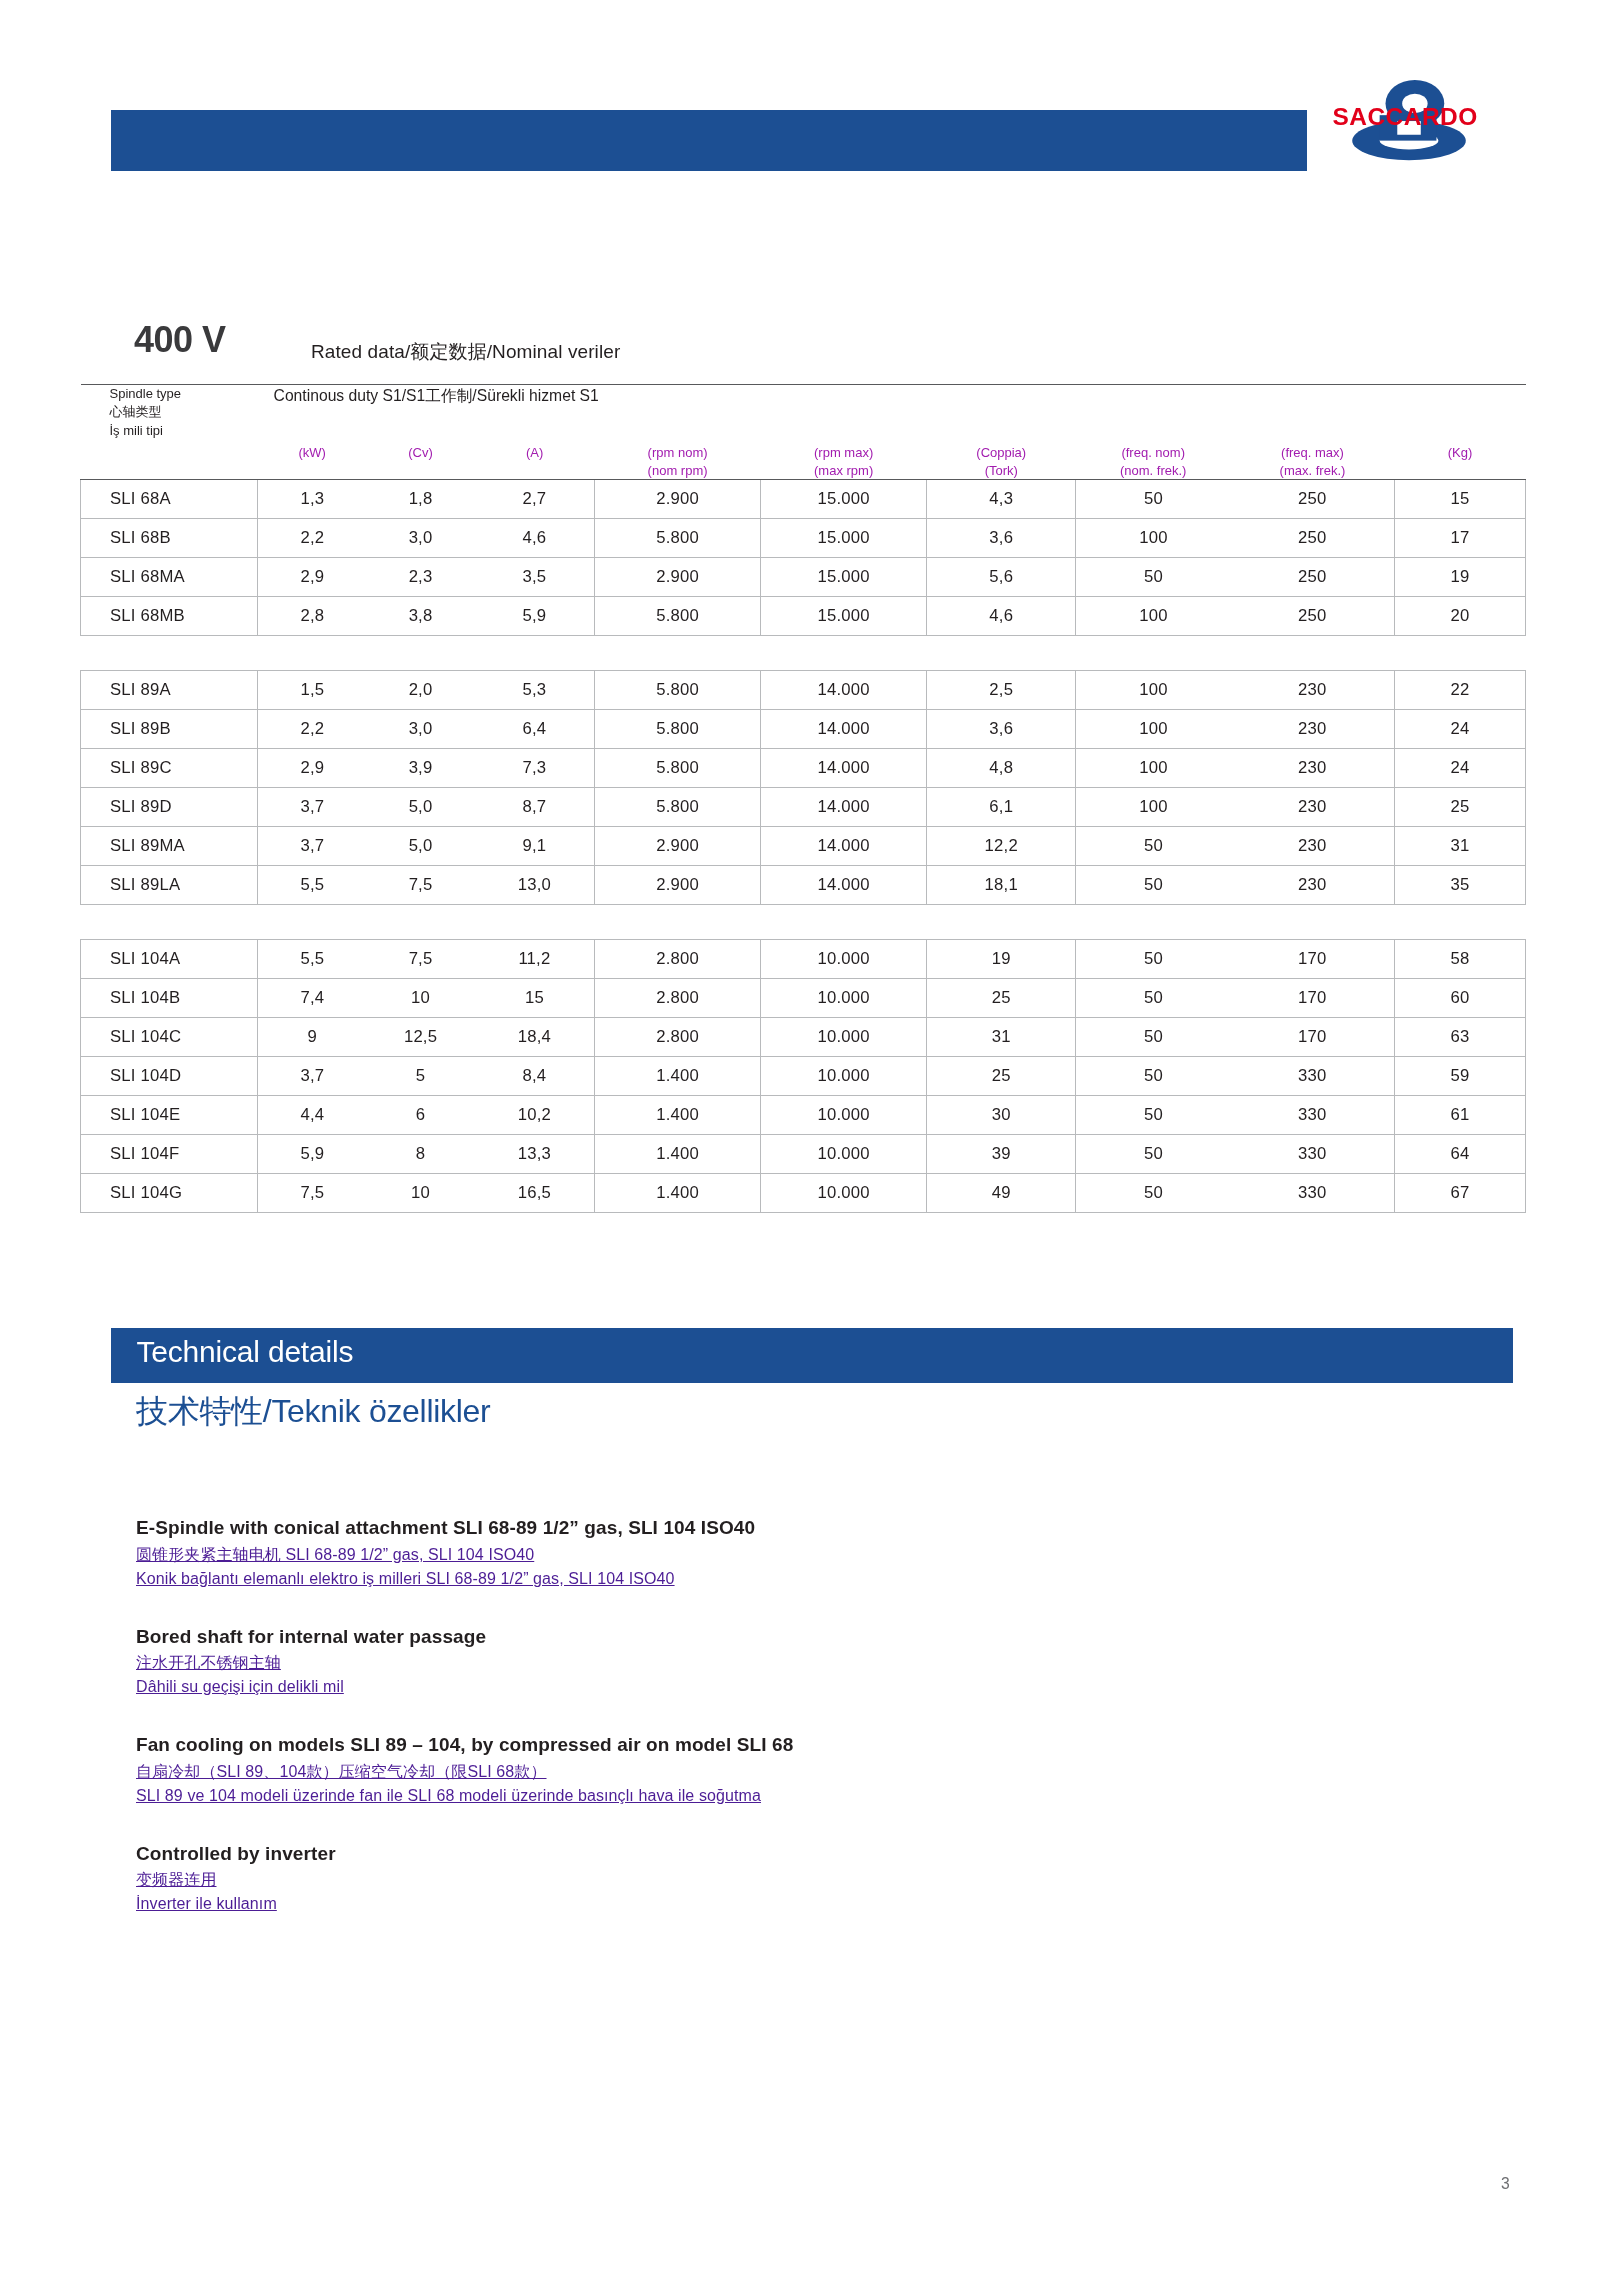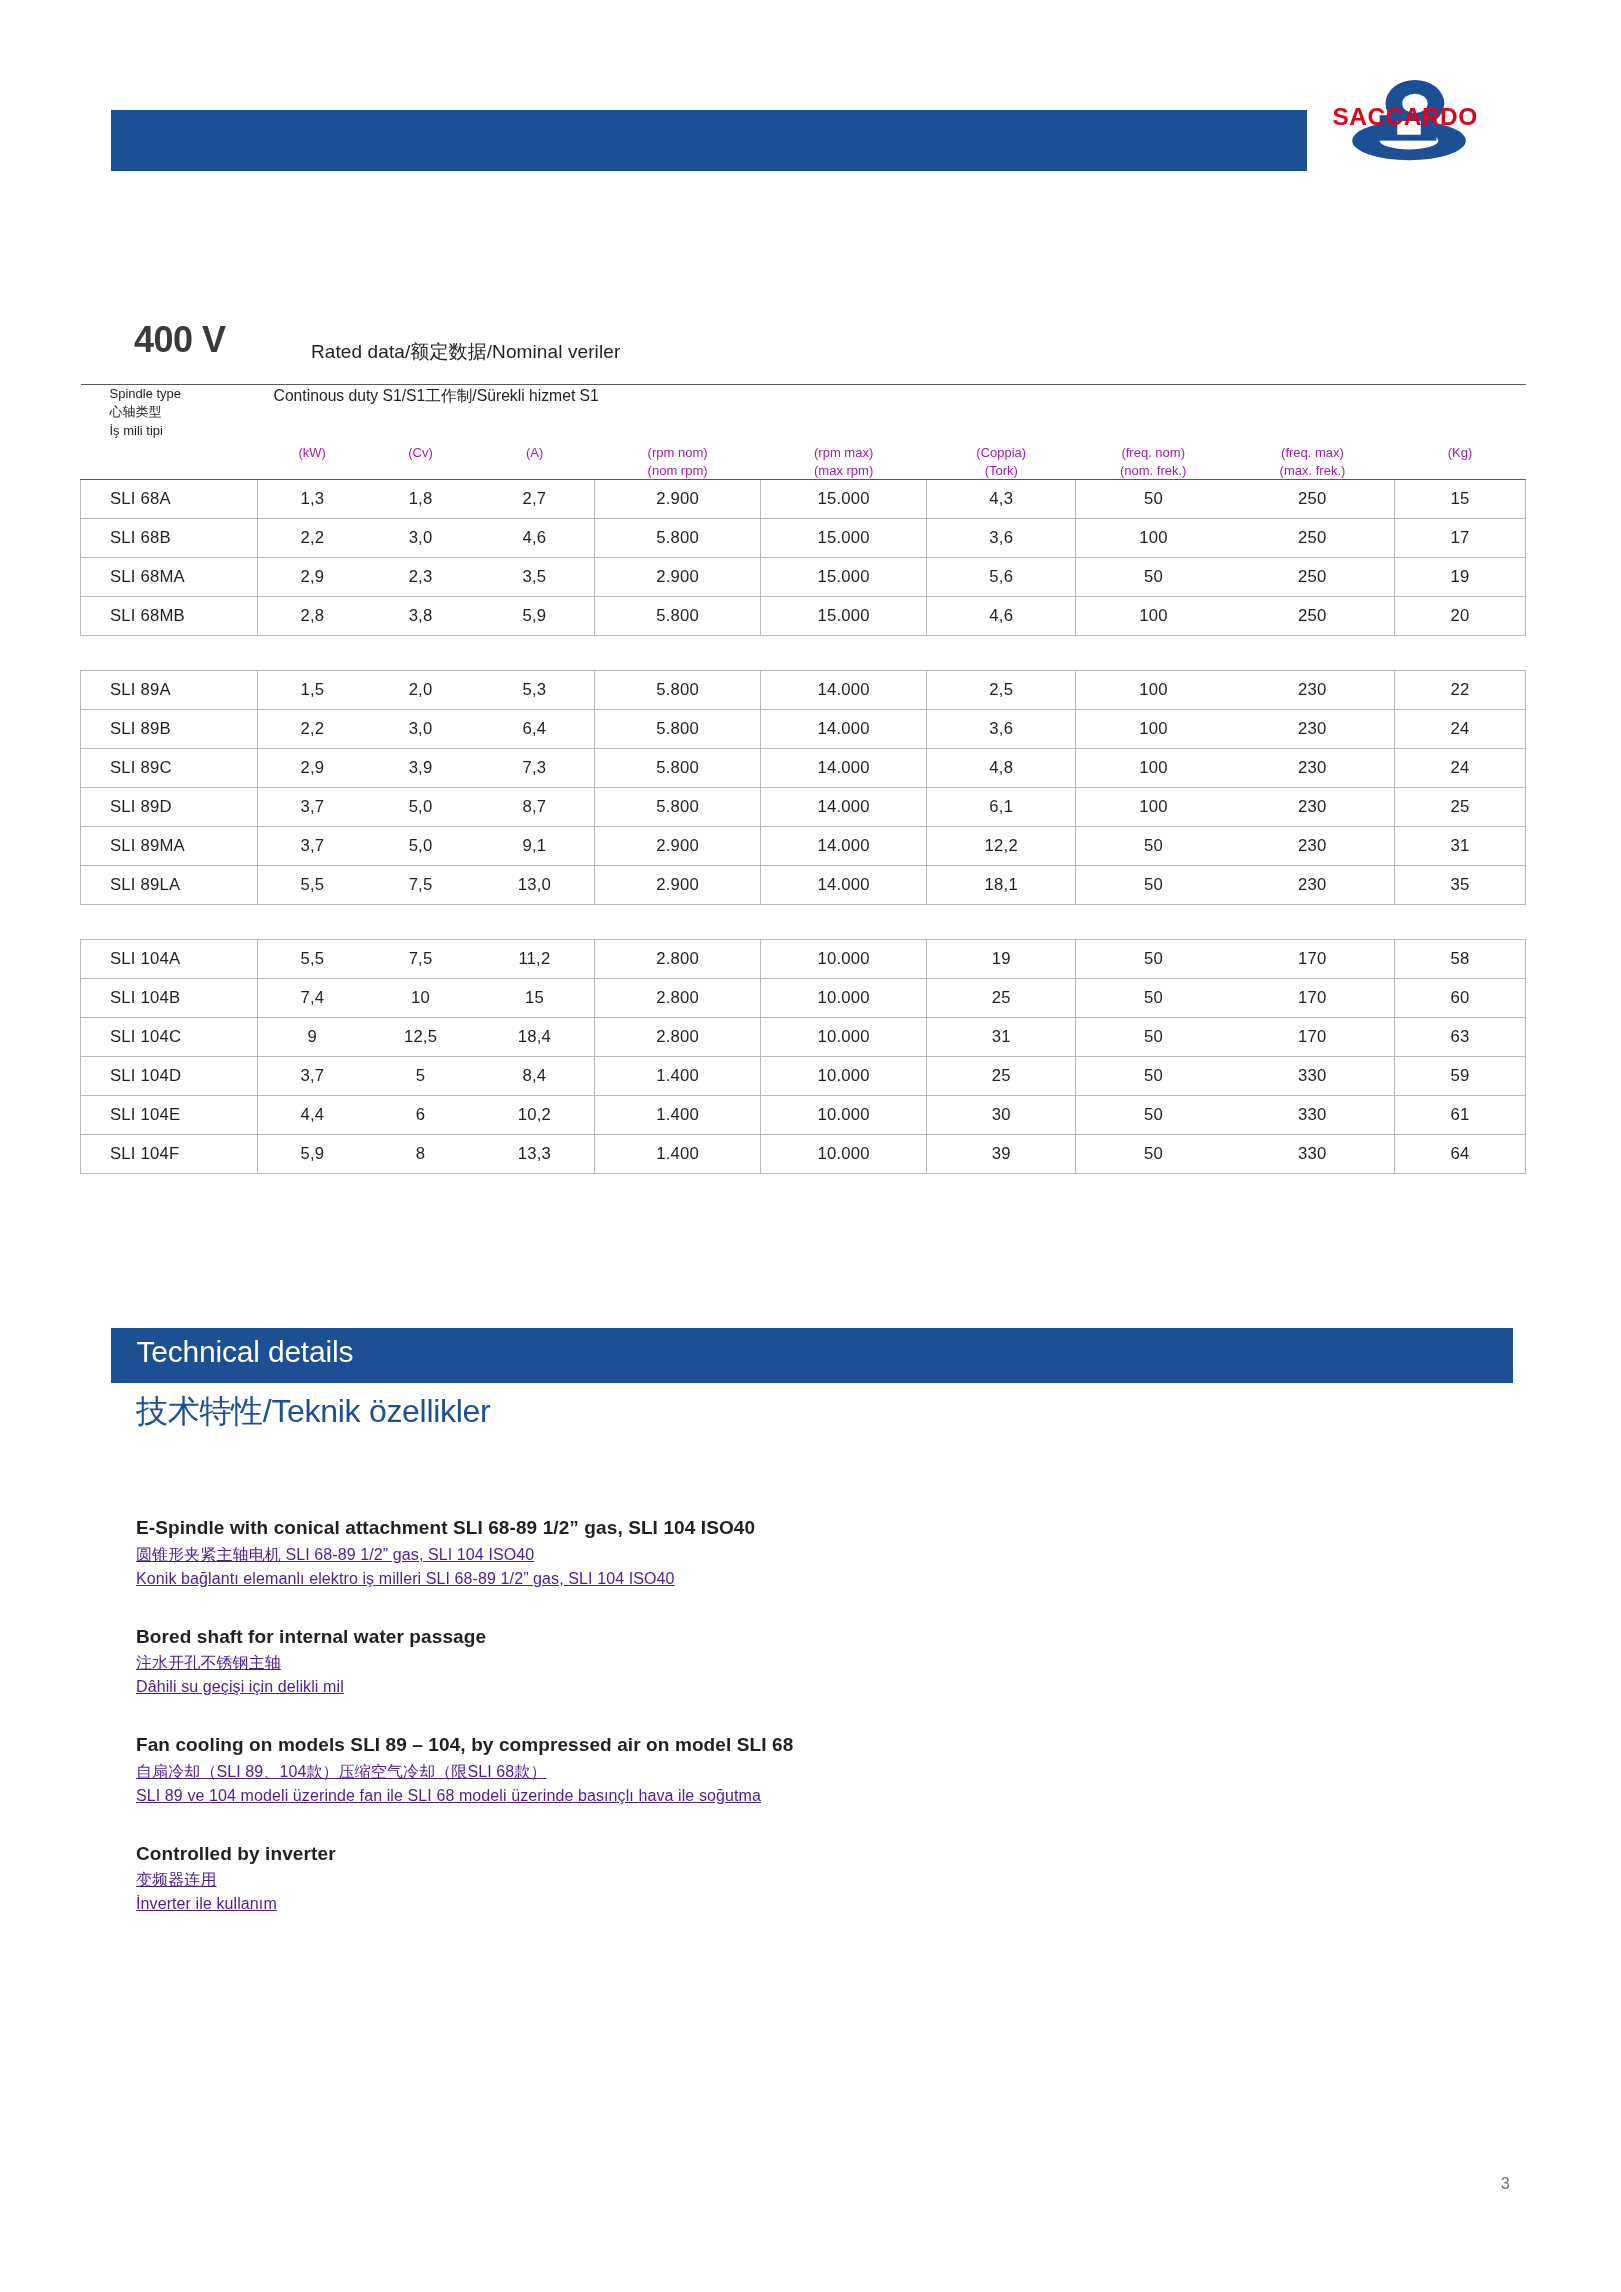--- a/index.html
+++ b/index.html
@@ -475,20 +475,32 @@
           <td class="name">SLI 104F</td>
           <td>5,9</td>
           <td>8</td>
           <td class="vline-right">13,3</td>
           <td class="vline-right">1.400</td>
           <td class="vline-right">10.000</td>
           <td class="vline-right">39</td>
           <td>50</td>
           <td class="vline-right">330</td>
           <td class="vline-right">64</td>
+        </tr>
+        <tr class="data">
+          <td class="name">SLI 104G</td>
+          <td>7,5</td>
+          <td>10</td>
+          <td class="vline-right">16,5</td>
+          <td class="vline-right">1.400</td>
+          <td class="vline-right">10.000</td>
+          <td class="vline-right">49</td>
+          <td>50</td>
+          <td class="vline-right">330</td>
+          <td class="vline-right">67</td>
         </tr>
       </tbody>
     </table>
   </div>
 
   <div class="tech-band">
     <span>Technical details</span>
   </div>
   <div class="tech-sub">技术特性/Teknik özellikler</div>
 

